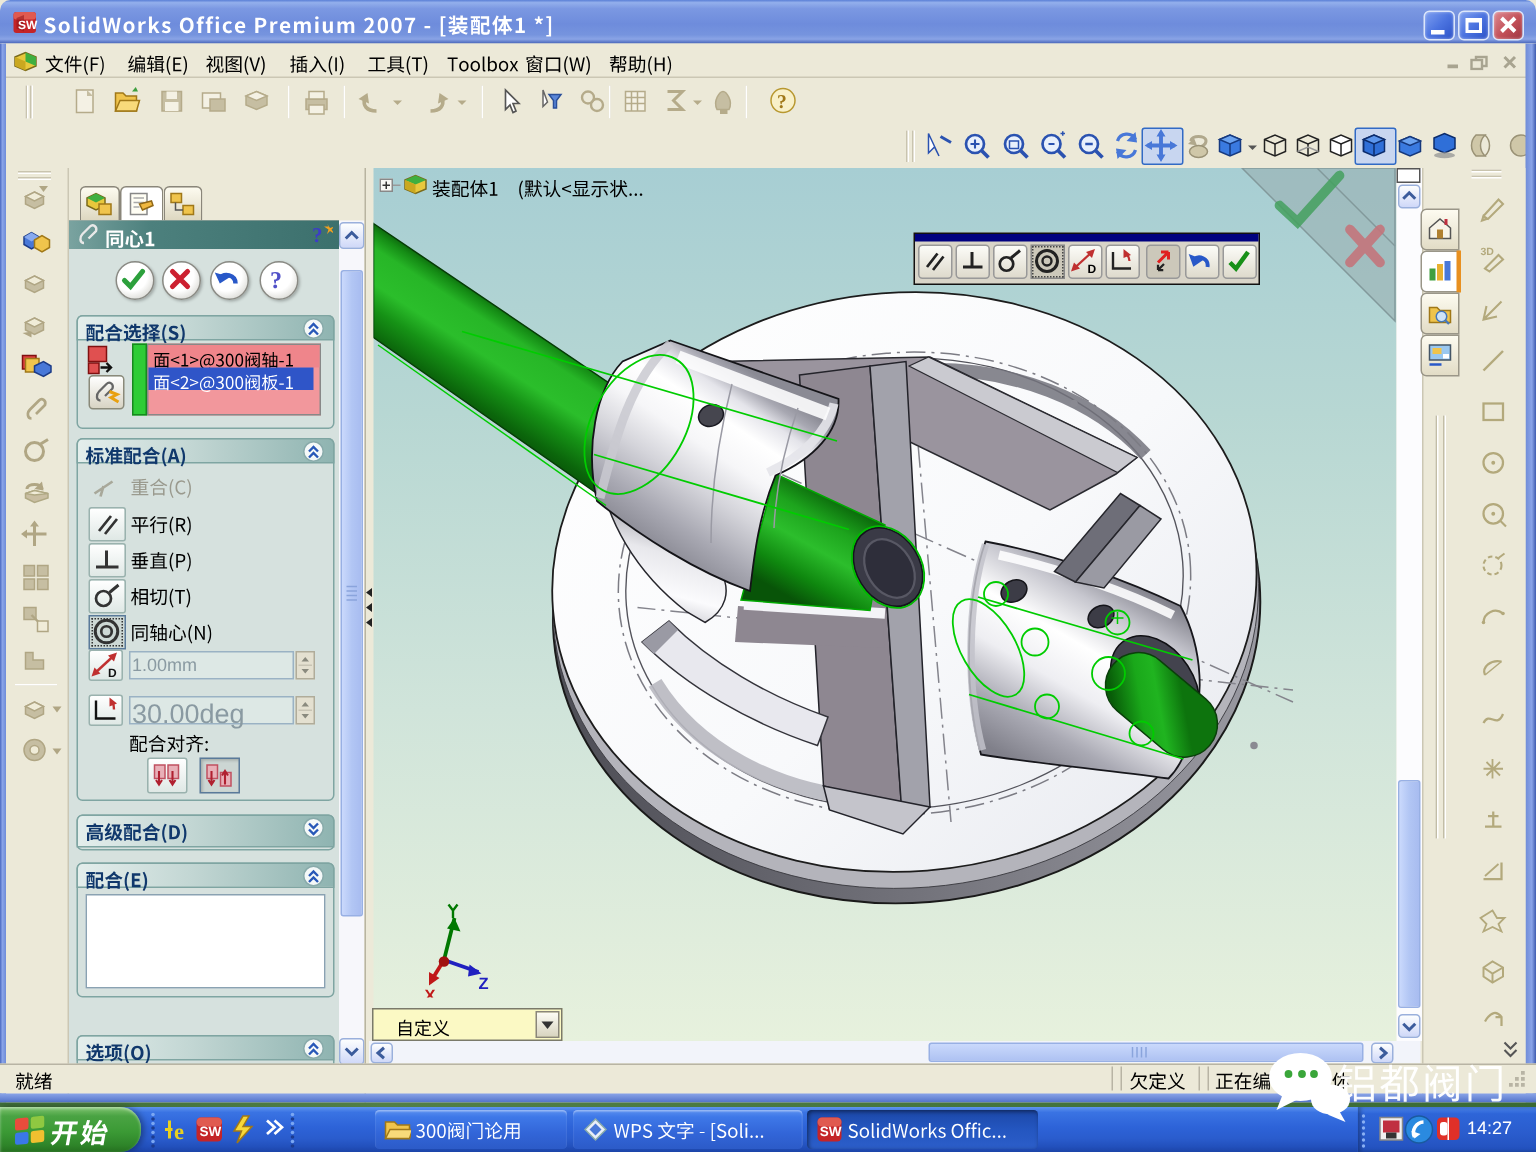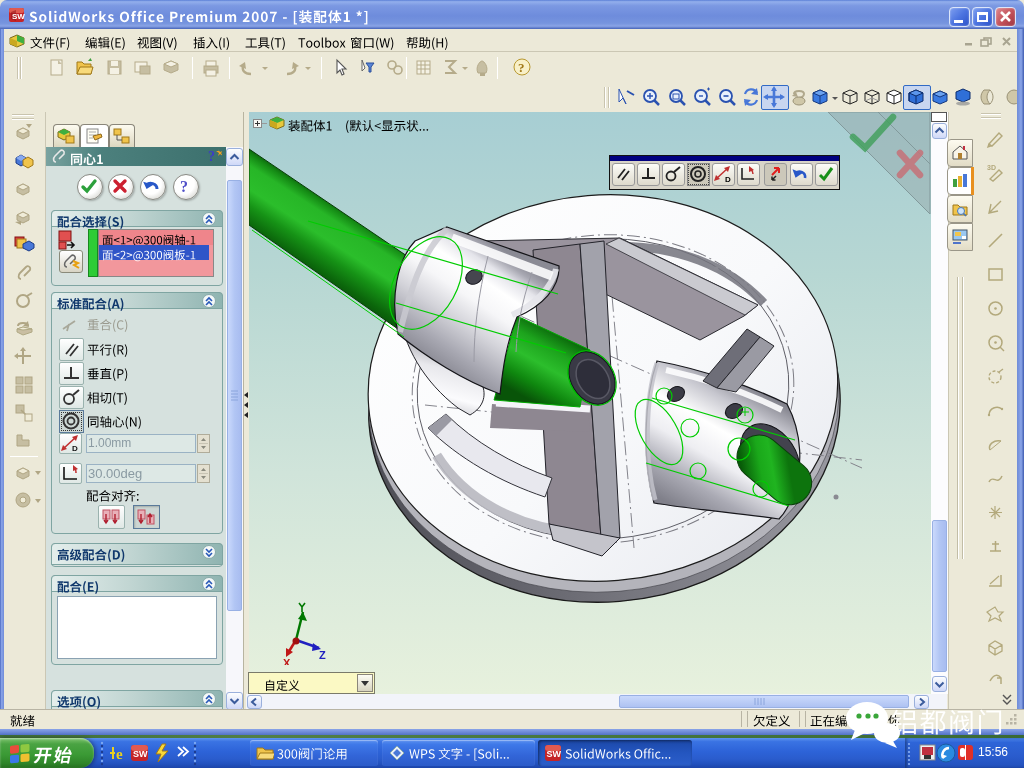--- a/index.html
+++ b/index.html
@@ -449,21 +449,21 @@
     <path d="M4 7 L6.5 4 L9 7 Z M4 12 L6.5 15 L9 12 Z" fill="#8a8a7e"></path>
     <path d="M2 9.5 H11" stroke="#c8c4b4"></path>
   </svg>
 <div style="position:absolute;left:59px;top:463px;width:23px;height:21px;background:linear-gradient(180deg,#ffffff,#dfe8e5);border:1px solid #9ab2ae;border-radius:2px"></div>
 <svg width="22" height="20" style="position:absolute;left:60px;top:463px">
     <path d="M4 4 L4 16 L17 16" stroke="#111" stroke-width="1.6" fill="none"></path>
     <path d="M15 5 A 11 11 0 0 1 16 10" fill="none" stroke="#c03030" stroke-width="1.6"></path>
     <path d="M13 2 L18 6 L13 8 Z" fill="#c03030"></path>
   </svg>
 <div style="position:absolute;left:86px;top:464px;width:110px;height:19px;background:#dde8e5;border:1px solid #9ab2c4"></div>
-<div style="position:absolute;left:88px;top:466px;font-family:'Liberation Sans';font-size:13px;color:#8a9aa2">30.00deg</div>
+<div style="position:absolute;left:88px;top:466px;font-family:'Liberation Sans';font-size:18px;color:#8a9aa2">30.00deg</div>
 <div style="position:absolute;left:197px;top:464px;width:13px;height:19px;background:#e4e0d0;border:1px solid #b0ac9a"></div>
 <svg width="13" height="19" style="position:absolute;left:197px;top:464px">
     <path d="M4 7 L6.5 4 L9 7 Z M4 12 L6.5 15 L9 12 Z" fill="#8a8a7e"></path>
     <path d="M2 9.5 H11" stroke="#c8c4b4"></path>
   </svg>
 <svg style="position:absolute;left:86px;top:486px;overflow:visible" width="55" height="20">
     <path transform="translate(0,14.5)" d="M7.4 -6.0H11.2V-5.1H7.4ZM7.0 -6.0H7.9V-0.6Q7.9 -0.2 8.0 -0.1Q8.1 -0.0 8.6 -0.0Q8.7 -0.0 8.9 -0.0Q9.2 -0.0 9.5 -0.0Q9.8 -0.0 10.1 -0.0Q10.4 -0.0 10.5 -0.0Q10.8 -0.0 10.9 -0.2Q11.1 -0.3 11.1 -0.8Q11.2 -1.2 11.2 -2.1Q11.3 -2.1 11.5 -2.0Q11.6 -1.9 11.8 -1.8Q12.0 -1.8 12.1 -1.7Q12.0 -0.7 11.9 -0.2Q11.8 0.4 11.5 0.6Q11.1 0.9 10.6 0.9Q10.5 0.9 10.3 0.9Q10.1 0.9 9.8 0.9Q9.5 0.9 9.2 0.9Q9.0 0.9 8.8 0.9Q8.6 0.9 8.5 0.9Q7.9 0.9 7.6 0.8Q7.2 0.6 7.1 0.3Q7.0 0.0 7.0 -0.6ZM6.9 -9.9H11.6V-4.3H10.7V-9.0H6.9ZM1.0 -7.7H6.0V0.8H5.3V-6.9H1.8V0.9H1.0ZM1.4 -2.7H5.6V-2.0H1.4ZM1.4 -0.7H5.6V0.1H1.4ZM0.7 -10.0H6.3V-9.2H0.7ZM2.5 -9.8H3.2V-7.1H2.5ZM3.9 -9.8H4.6V-7.1H3.9ZM2.6 -7.2H3.2V-5.9Q3.2 -5.5 3.1 -5.1Q3.0 -4.6 2.8 -4.2Q2.6 -3.8 2.2 -3.4Q2.1 -3.5 2.0 -3.6Q1.9 -3.7 1.8 -3.8Q2.2 -4.1 2.3 -4.5Q2.5 -4.8 2.6 -5.2Q2.6 -5.6 2.6 -5.9ZM3.9 -7.2H4.4V-4.6Q4.4 -4.4 4.4 -4.4Q4.4 -4.4 4.6 -4.4Q4.6 -4.4 4.7 -4.4Q4.8 -4.4 4.9 -4.4Q5.0 -4.4 5.0 -4.4Q5.2 -4.4 5.2 -4.4Q5.3 -4.3 5.4 -4.3Q5.6 -4.2 5.7 -4.2Q5.7 -4.0 5.5 -3.9Q5.4 -3.8 5.1 -3.8Q5.1 -3.8 4.9 -3.8Q4.8 -3.8 4.7 -3.8Q4.6 -3.8 4.5 -3.8Q4.1 -3.8 4.0 -4.0Q3.9 -4.1 3.9 -4.6Z M15.6 -6.4H21.9V-5.5H15.6ZM15.4 -0.6H22.1V0.3H15.4ZM15.0 -4.0H22.7V0.9H21.7V-3.2H15.9V1.0H15.0ZM19.0 -10.5 19.8 -10.1Q19.1 -9.1 18.1 -8.1Q17.2 -7.2 16.0 -6.5Q14.9 -5.7 13.7 -5.2Q13.6 -5.4 13.4 -5.6Q13.2 -5.8 13.0 -6.0Q14.2 -6.5 15.3 -7.2Q16.4 -7.8 17.4 -8.7Q18.3 -9.6 19.0 -10.5ZM19.1 -9.8Q20.3 -8.5 21.7 -7.7Q23.0 -6.8 24.6 -6.1Q24.4 -6.0 24.2 -5.7Q24.1 -5.5 24.0 -5.3Q22.9 -5.8 21.9 -6.4Q21.0 -7.0 20.1 -7.7Q19.2 -8.4 18.3 -9.4Z M25.9 -8.8H30.1V-7.9H25.9ZM29.8 -8.8H30.0L30.1 -8.9L30.7 -8.7Q30.5 -6.3 29.9 -4.4Q29.3 -2.5 28.3 -1.2Q27.4 0.1 26.2 1.0Q26.2 0.9 26.0 0.7Q25.9 0.6 25.8 0.4Q25.7 0.3 25.6 0.2Q26.6 -0.5 27.5 -1.7Q28.4 -3.0 29.0 -4.7Q29.6 -6.5 29.8 -8.6ZM26.1 -5.7 26.8 -6.2Q27.4 -5.7 28.1 -5.1Q28.7 -4.4 29.3 -3.8Q29.9 -3.1 30.4 -2.5Q30.9 -1.8 31.2 -1.3L30.4 -0.6Q30.2 -1.1 29.7 -1.8Q29.2 -2.4 28.6 -3.1Q28.0 -3.8 27.4 -4.4Q26.8 -5.1 26.1 -5.7ZM31.0 -7.5H37.0V-6.6H31.0ZM34.6 -10.5H35.5V-0.3Q35.5 0.2 35.4 0.4Q35.2 0.7 35.0 0.8Q34.7 0.9 34.2 1.0Q33.7 1.0 32.9 1.0Q32.9 0.9 32.8 0.7Q32.7 0.5 32.7 0.3Q32.6 0.1 32.6 0.0Q33.2 0.0 33.6 0.0Q34.1 0.0 34.3 0.0Q34.4 0.0 34.5 -0.0Q34.6 -0.1 34.6 -0.3ZM31.3 -4.9 32.0 -5.3Q32.3 -4.8 32.6 -4.3Q32.9 -3.8 33.1 -3.4Q33.3 -2.9 33.4 -2.5L32.6 -2.1Q32.5 -2.5 32.3 -3.0Q32.1 -3.5 31.8 -4.0Q31.6 -4.5 31.3 -4.9Z M38.3 -9.2H49.2V-8.4H38.3ZM45.7 -4.2H46.7V1.0H45.7ZM46.2 -8.9 47.1 -8.6Q46.5 -7.5 45.6 -6.8Q44.8 -6.0 43.7 -5.5Q42.5 -4.9 41.3 -4.6Q40.0 -4.2 38.6 -4.0Q38.5 -4.1 38.4 -4.2Q38.3 -4.4 38.2 -4.5Q38.1 -4.7 38.0 -4.8Q39.9 -5.1 41.5 -5.5Q43.1 -6.0 44.3 -6.8Q45.5 -7.6 46.2 -8.9ZM40.8 -4.2H41.8V-2.8Q41.8 -2.3 41.7 -1.8Q41.6 -1.3 41.4 -0.8Q41.2 -0.3 40.8 0.2Q40.4 0.6 39.7 1.0Q39.7 0.9 39.5 0.8Q39.4 0.6 39.3 0.5Q39.1 0.4 39.0 0.3Q39.8 -0.1 40.2 -0.7Q40.6 -1.2 40.7 -1.7Q40.8 -2.3 40.8 -2.8ZM41.1 -8.9Q41.8 -7.7 43.0 -6.9Q44.3 -6.1 45.9 -5.6Q47.6 -5.1 49.6 -4.9Q49.5 -4.8 49.4 -4.7Q49.3 -4.5 49.2 -4.4Q49.1 -4.2 49.0 -4.1Q47.0 -4.3 45.3 -4.9Q43.7 -5.4 42.4 -6.3Q41.2 -7.3 40.4 -8.6ZM42.9 -10.3 43.8 -10.6Q44.1 -10.2 44.3 -9.8Q44.6 -9.4 44.7 -9.1L43.8 -8.8Q43.7 -9.1 43.4 -9.5Q43.2 -10.0 42.9 -10.3Z M51.7 -4.9Q51.4 -4.9 51.2 -5.1Q50.9 -5.4 50.9 -5.7Q50.9 -6.1 51.2 -6.4Q51.4 -6.6 51.7 -6.6Q52.1 -6.6 52.3 -6.4Q52.6 -6.1 52.6 -5.7Q52.6 -5.4 52.3 -5.1Q52.1 -4.9 51.7 -4.9ZM51.7 0.2Q51.4 0.2 51.2 -0.1Q50.9 -0.3 50.9 -0.7Q50.9 -1.1 51.2 -1.3Q51.4 -1.6 51.7 -1.6Q52.1 -1.6 52.3 -1.3Q52.6 -1.1 52.6 -0.7Q52.6 -0.3 52.3 -0.1Q52.1 0.2 51.7 0.2Z" fill="#000"></path>
   </svg>
 <div style="position:absolute;left:98px;top:505px;width:27px;height:24px;background:linear-gradient(180deg,#ffffff,#dfe8e5);border:1px solid #9ab2ae;border-radius:2px"></div>
 <svg width="25" height="22" style="position:absolute;left:99px;top:506px">
@@ -954,21 +954,21 @@
 <svg width="20" height="20" style="position:absolute;left:936px;top:743px">
     <circle cx="10" cy="10" r="9" fill="#2a8ae0" stroke="#1a5aa0"></circle>
     <path d="M13 5 A7 7 0 0 0 7 15" fill="none" stroke="#fff" stroke-width="2.4"></path>
     <path d="M5 11 L7 16 L11 13 Z" fill="#fff"></path>
   </svg>
 <svg width="18" height="18" style="position:absolute;left:957px;top:744px">
     <rect x="1" y="1" width="15" height="15" rx="3" fill="#e03028"></rect>
     <path d="M8.5 1 L8.5 16" stroke="#fff" stroke-width="1"></path>
     <rect x="3" y="4" width="5" height="9" rx="2" fill="#fff"></rect>
   </svg>
-<div style="position:absolute;left:978px;top:745px;font-family:'Liberation Sans';font-size:12px;color:#fff">15:56</div>
+<div style="position:absolute;left:978px;top:745px;font-family:'Liberation Sans';font-size:12px;color:#fff">14:27</div>
 <svg width="60" height="48" style="position:absolute;left:843px;top:700px">
     <ellipse cx="24" cy="18" rx="21" ry="16" fill="#fff"></ellipse>
     <path d="M12 30 L8 40 L22 33 Z" fill="#fff"></path>
     <circle cx="16" cy="16" r="2.6" fill="#3aa63a"></circle>
     <circle cx="25" cy="16" r="2.6" fill="#3aa63a"></circle>
     <circle cx="33" cy="16" r="2.6" fill="#3aa63a"></circle>
     <ellipse cx="44" cy="33" rx="13" ry="10" fill="#fff"></ellipse>
     <path d="M50 41 L54 48 L42 43 Z" fill="#fff"></path>
   </svg>
 <svg style="position:absolute;left:891px;top:701px;overflow:visible" width="116" height="41">

